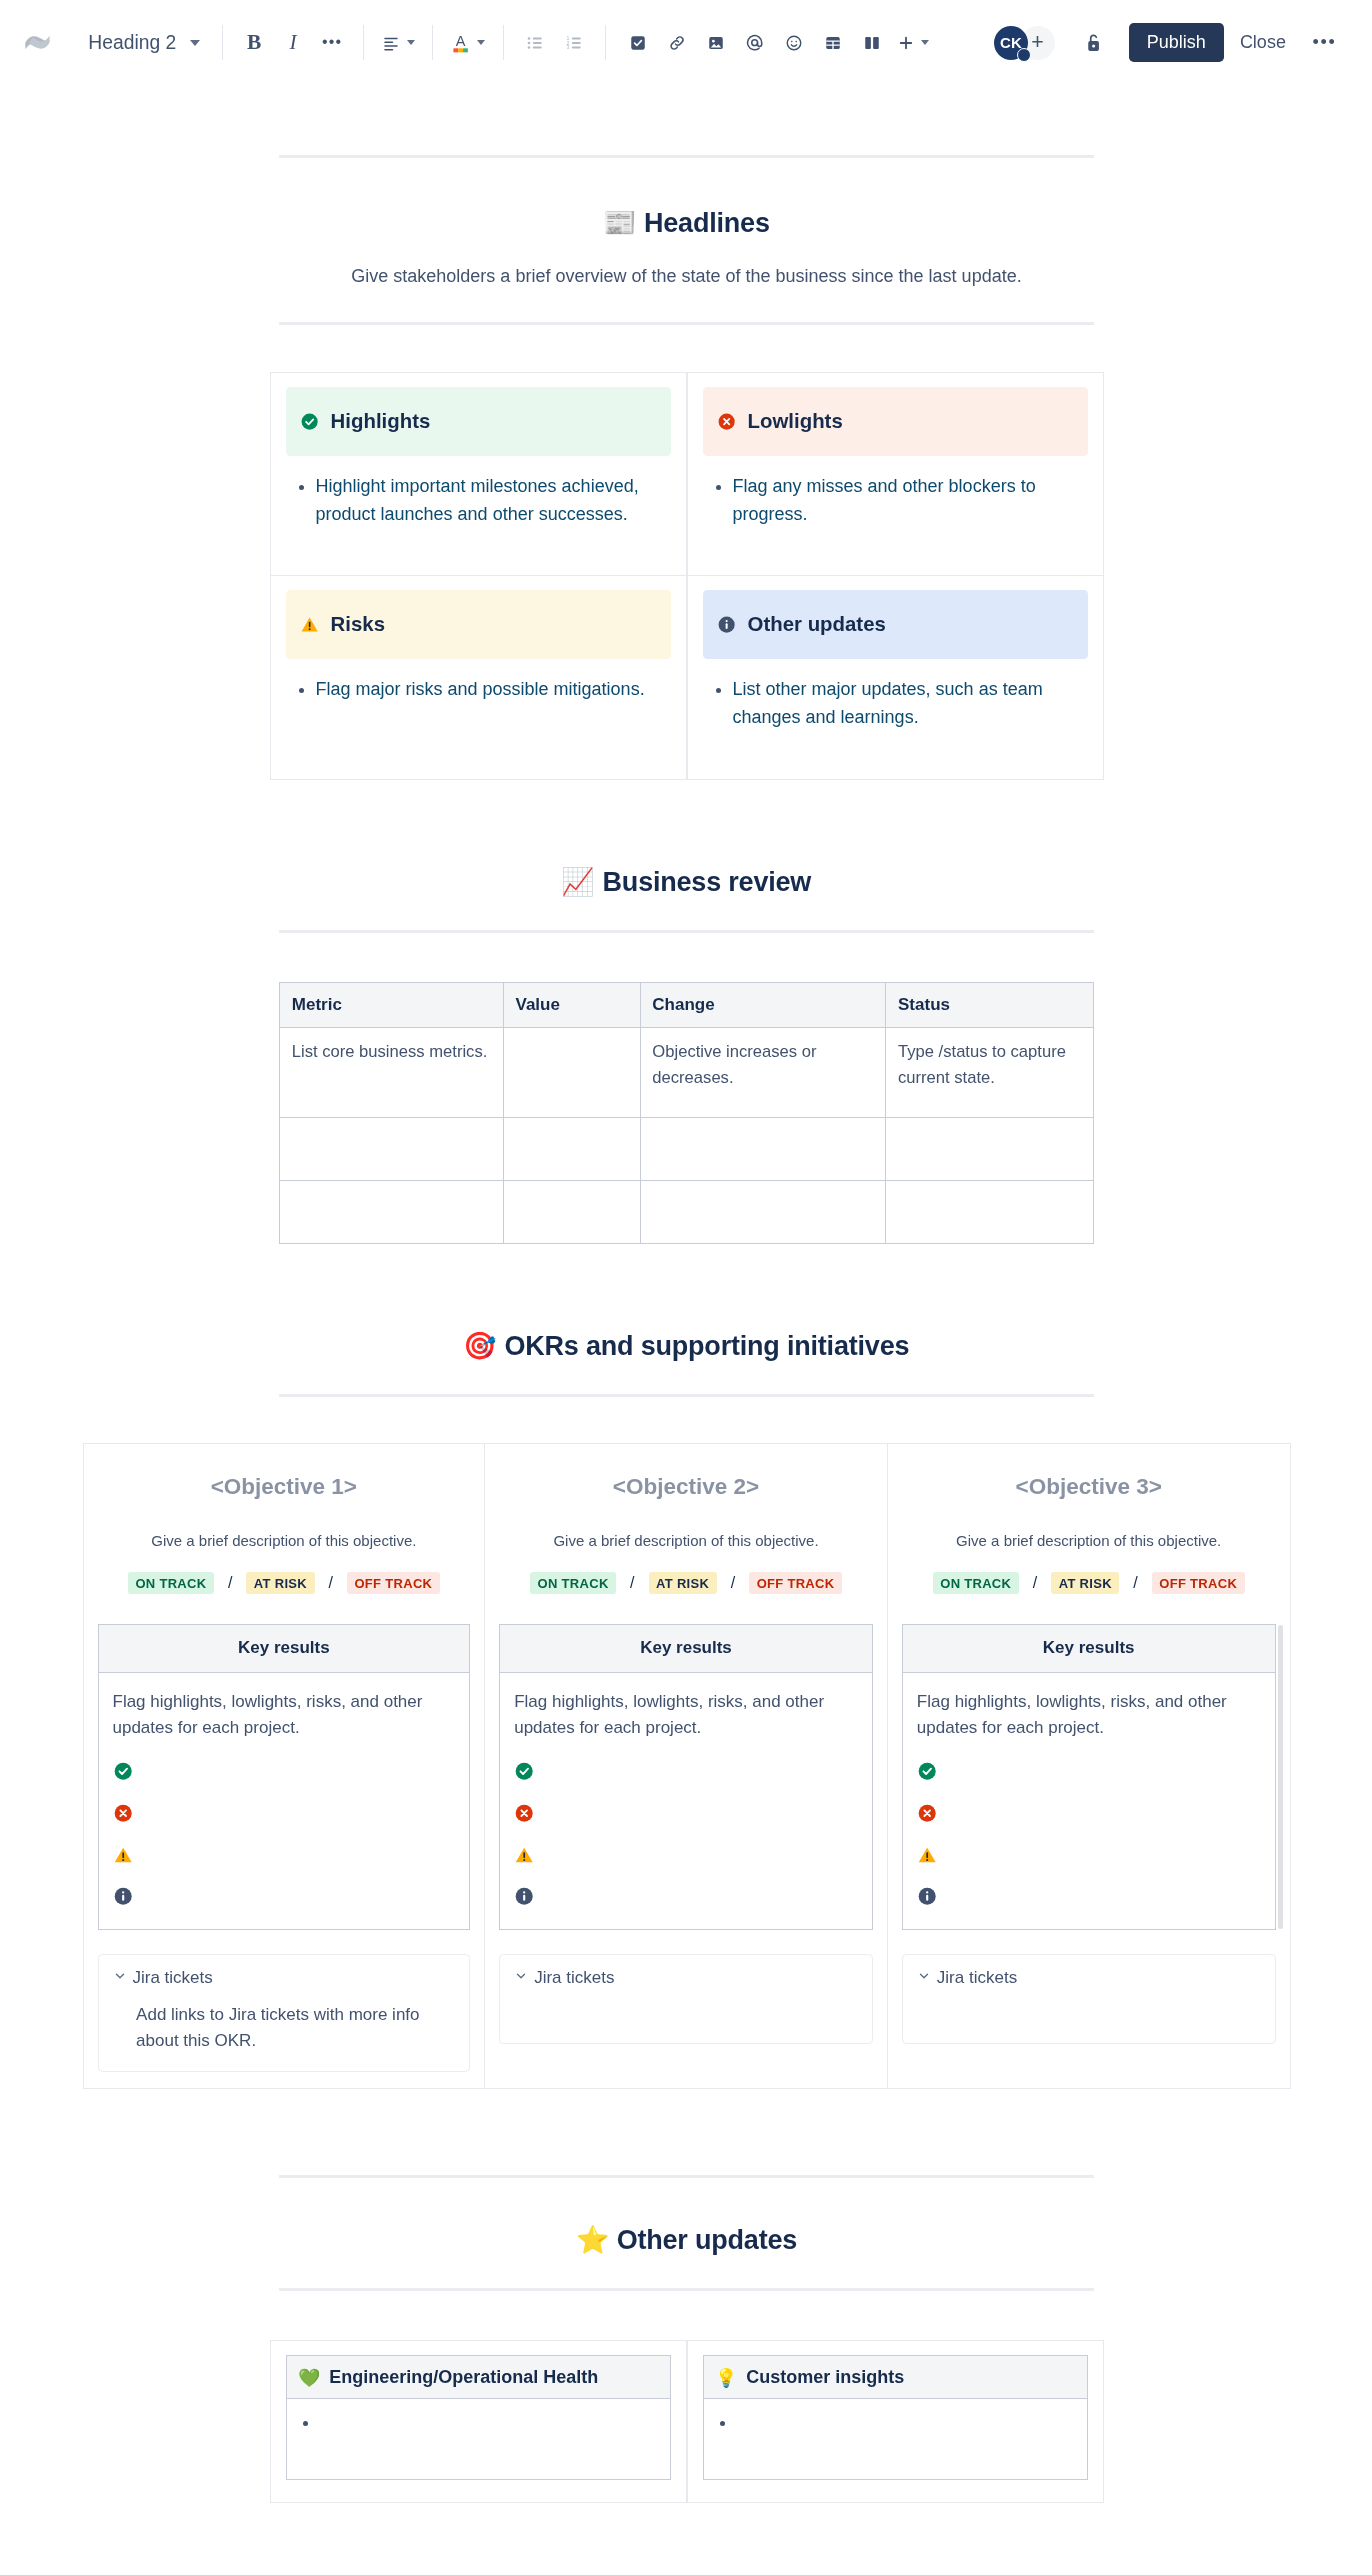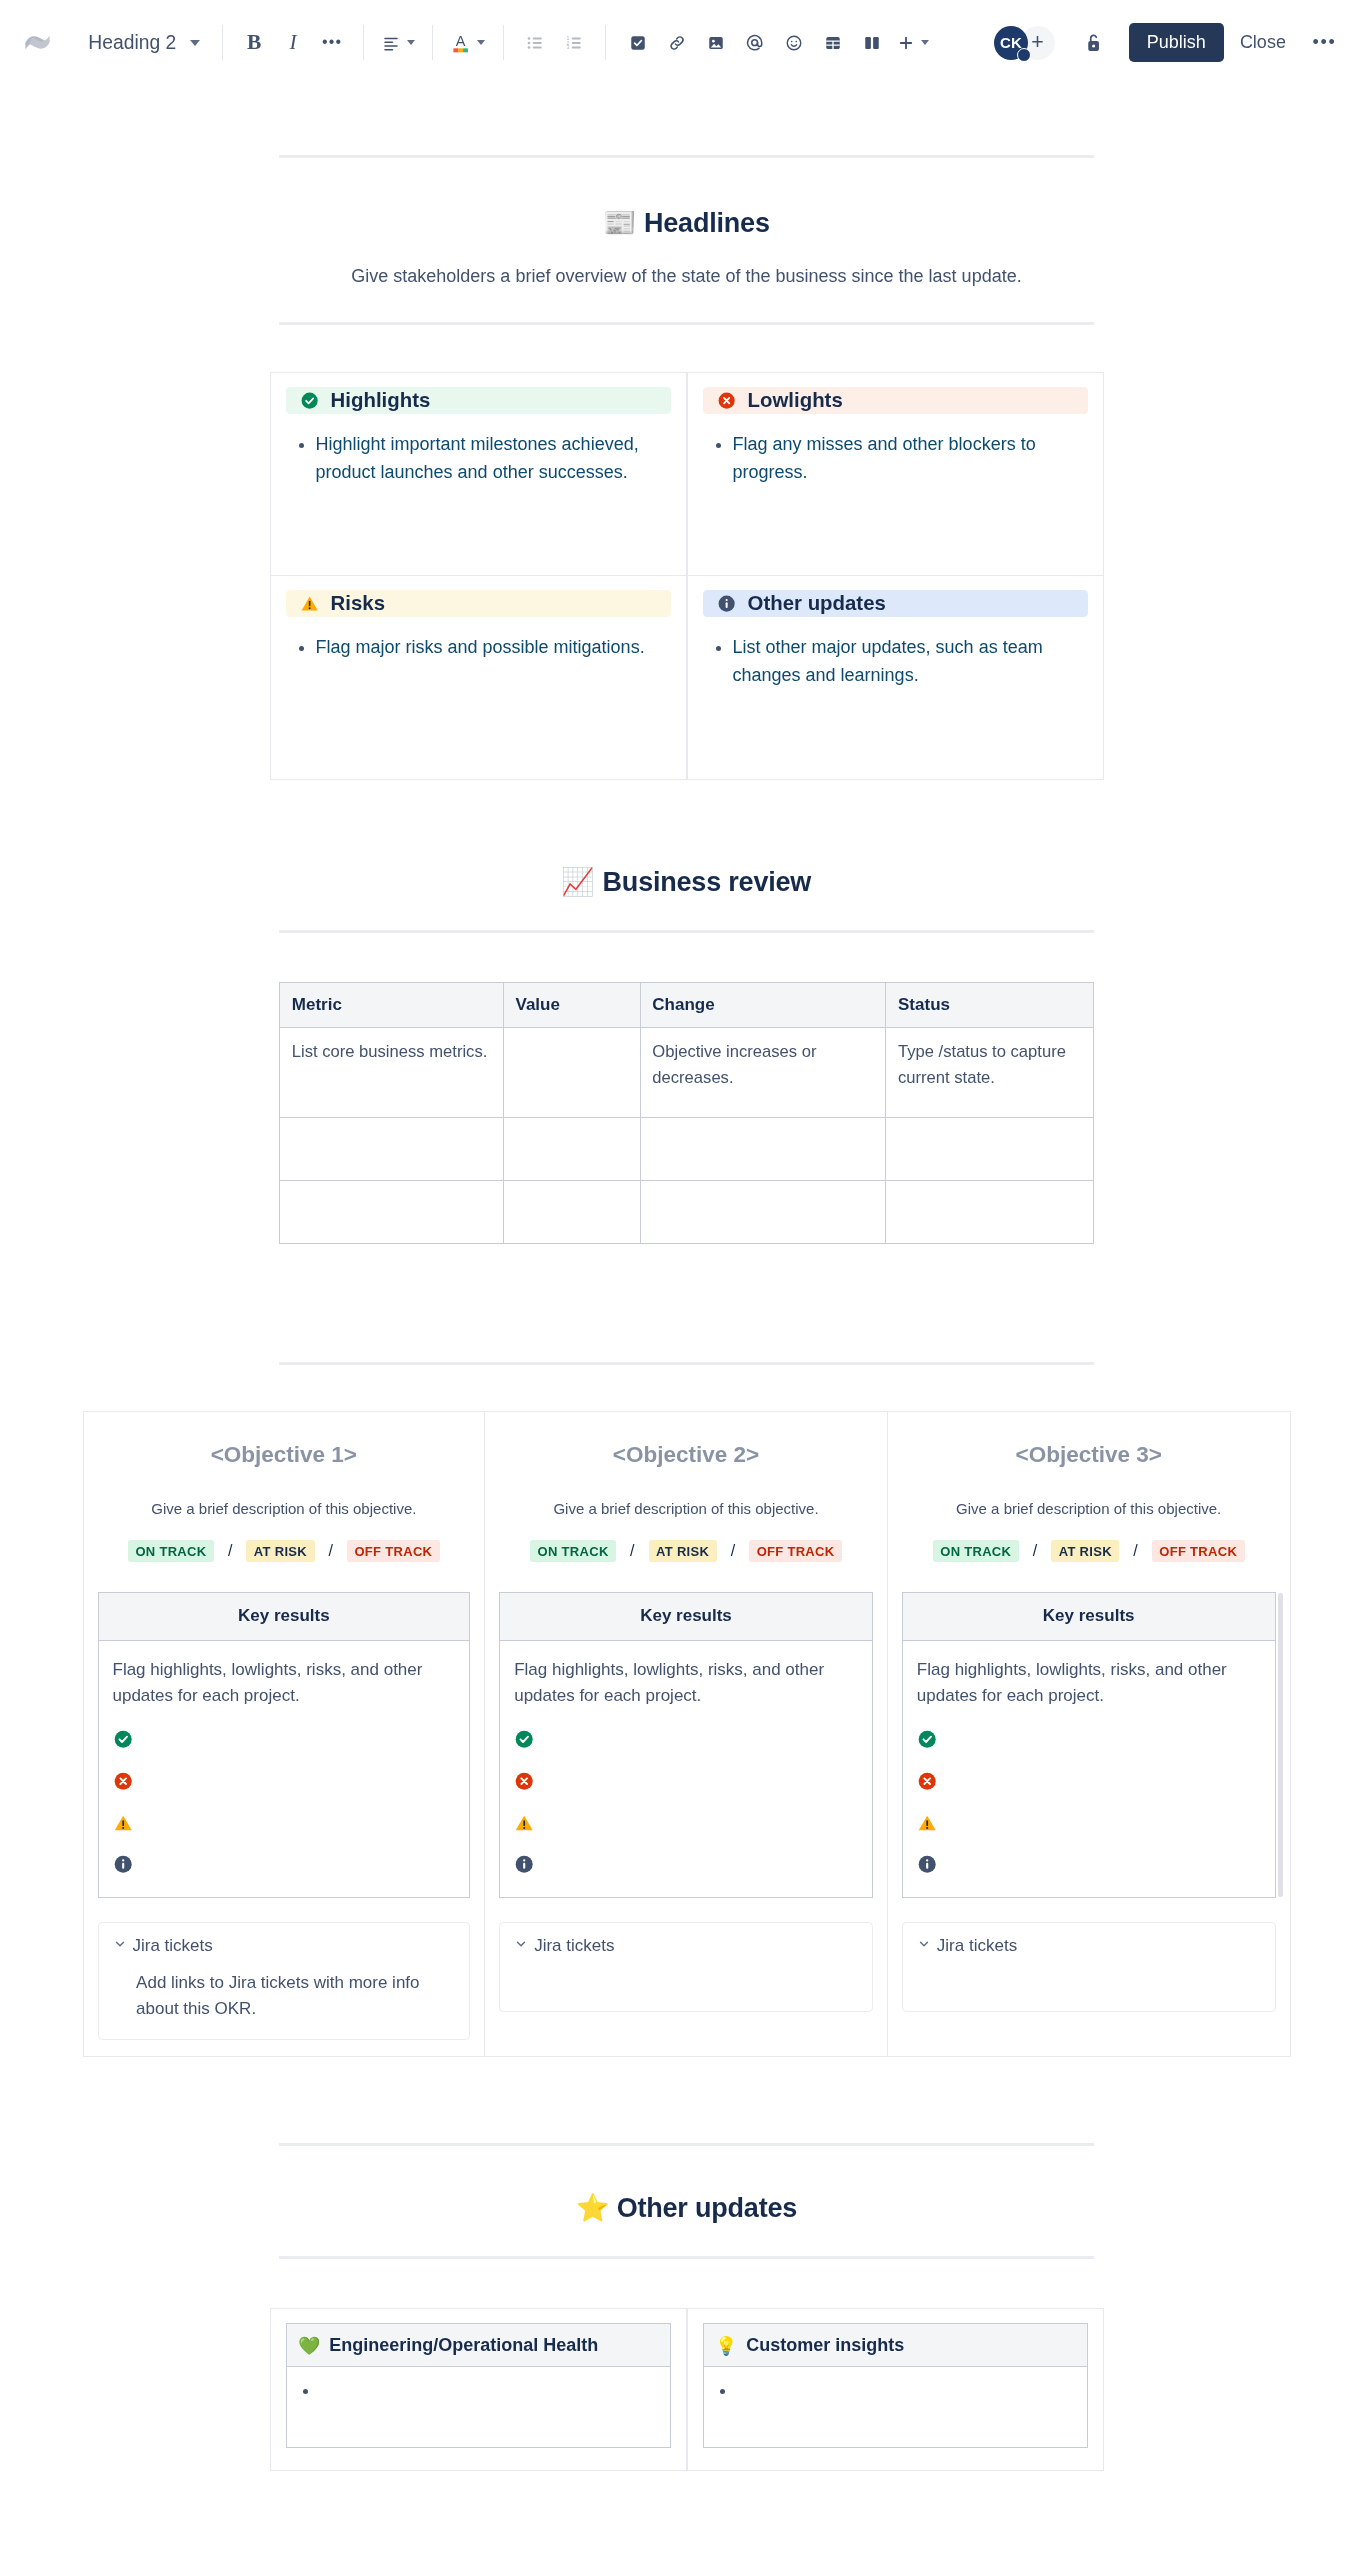--- a/index.html
+++ b/index.html
@@ -111,21 +111,21 @@
     display: flex; flex-wrap: wrap;
   }
   .cell {
     width: 417px;
     border: 1.1px solid #e7e9ee;
     padding: 14px 15px 18px 15px;
     background: #fff;
   }
   .cell.tall { min-height: 204px; }
   .panel {
-    border-radius: 4.3px; padding: 2px 14px;
+    border-radius: 4.3px; padding: 23px 14px;
     display: flex; align-items: center; gap: 11.8px;
   }
   .panel-title { font-size: 20.4px; font-weight: 600; color: #172b4d; }
   .p-green { background: #e9f8ef; }
   .p-red   { background: #fdeee8; }
   .p-amber { background: #fdf6e0; }
   .p-blue  { background: #dde9fb; }
   .badge-ico {
     width: 19.3px; height: 19.3px; flex: 0 0 auto;
     display: flex; align-items: center; justify-content: center;
@@ -542,20 +542,24 @@
           <td></td>
           <td></td>
           <td></td>
           <td></td>
         </tr>
       </tbody>
     </table>
   </div>
 
   <div style="height:86px"></div>
+  <h2 class="sec-head">
+    <span class="emoji">🎯</span>
+    <span>OKRs and supporting initiatives</span>
+  </h2>
   <div style="height:32px"></div>
   <hr class="hr">
   <div style="height:46px"></div>
 
   <div class="grid3">
 
     <div class="okr-cell">
       <div class="okr-obj">&lt;Objective 1&gt;</div>
       <div class="okr-desc">Give a brief description of this objective.</div>
       <div class="lozenges">

